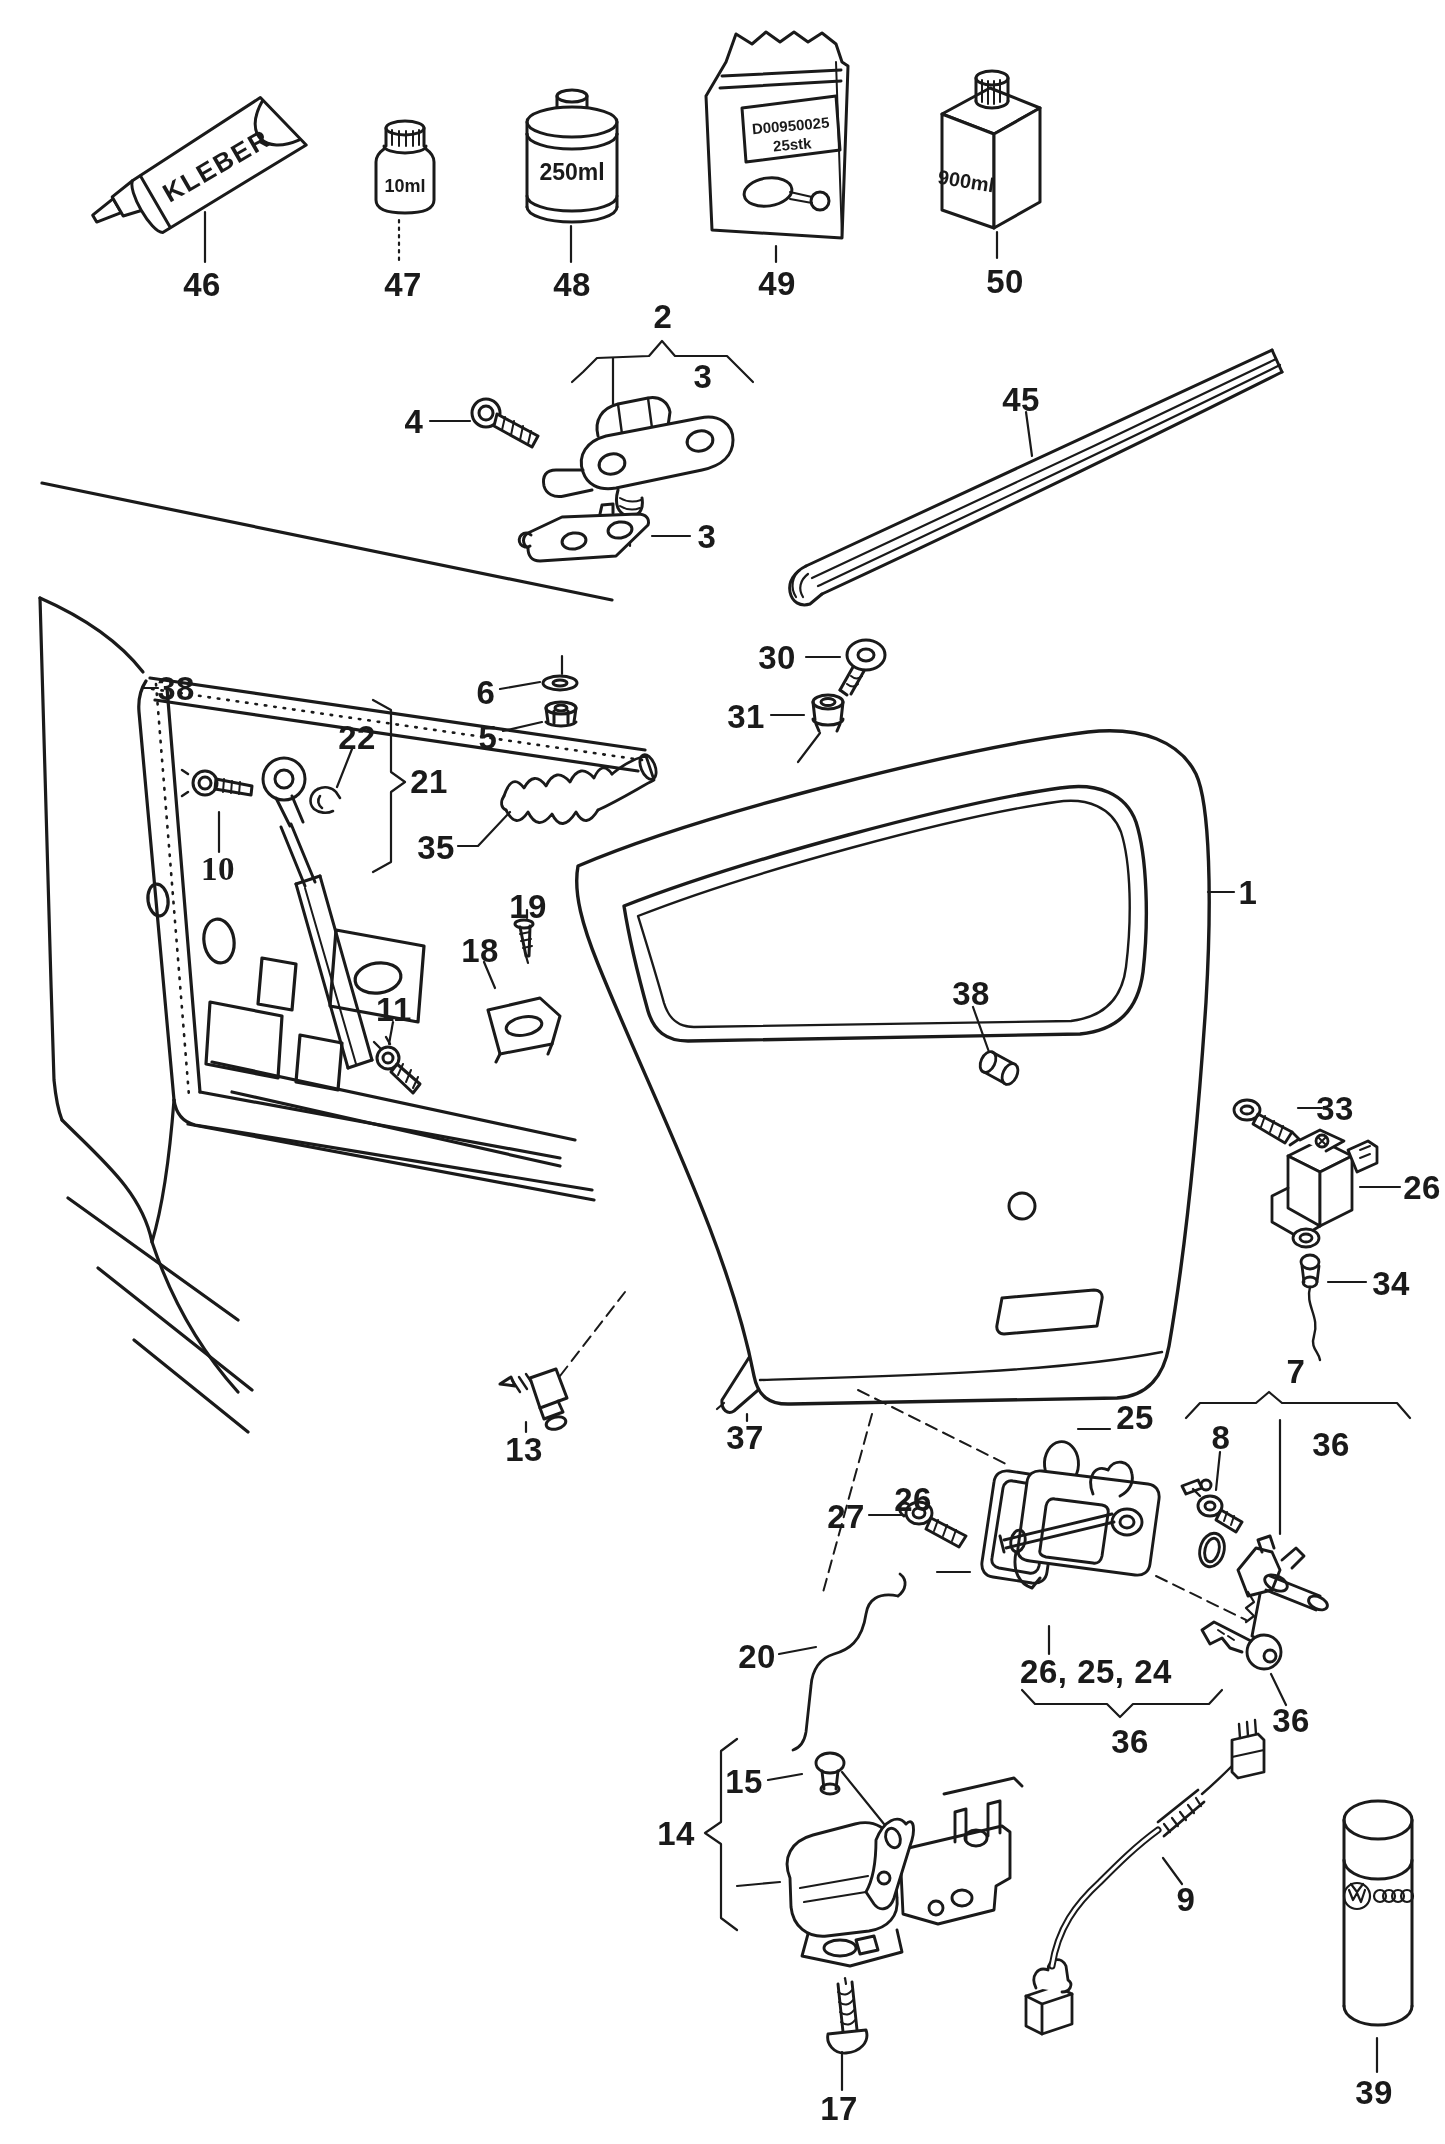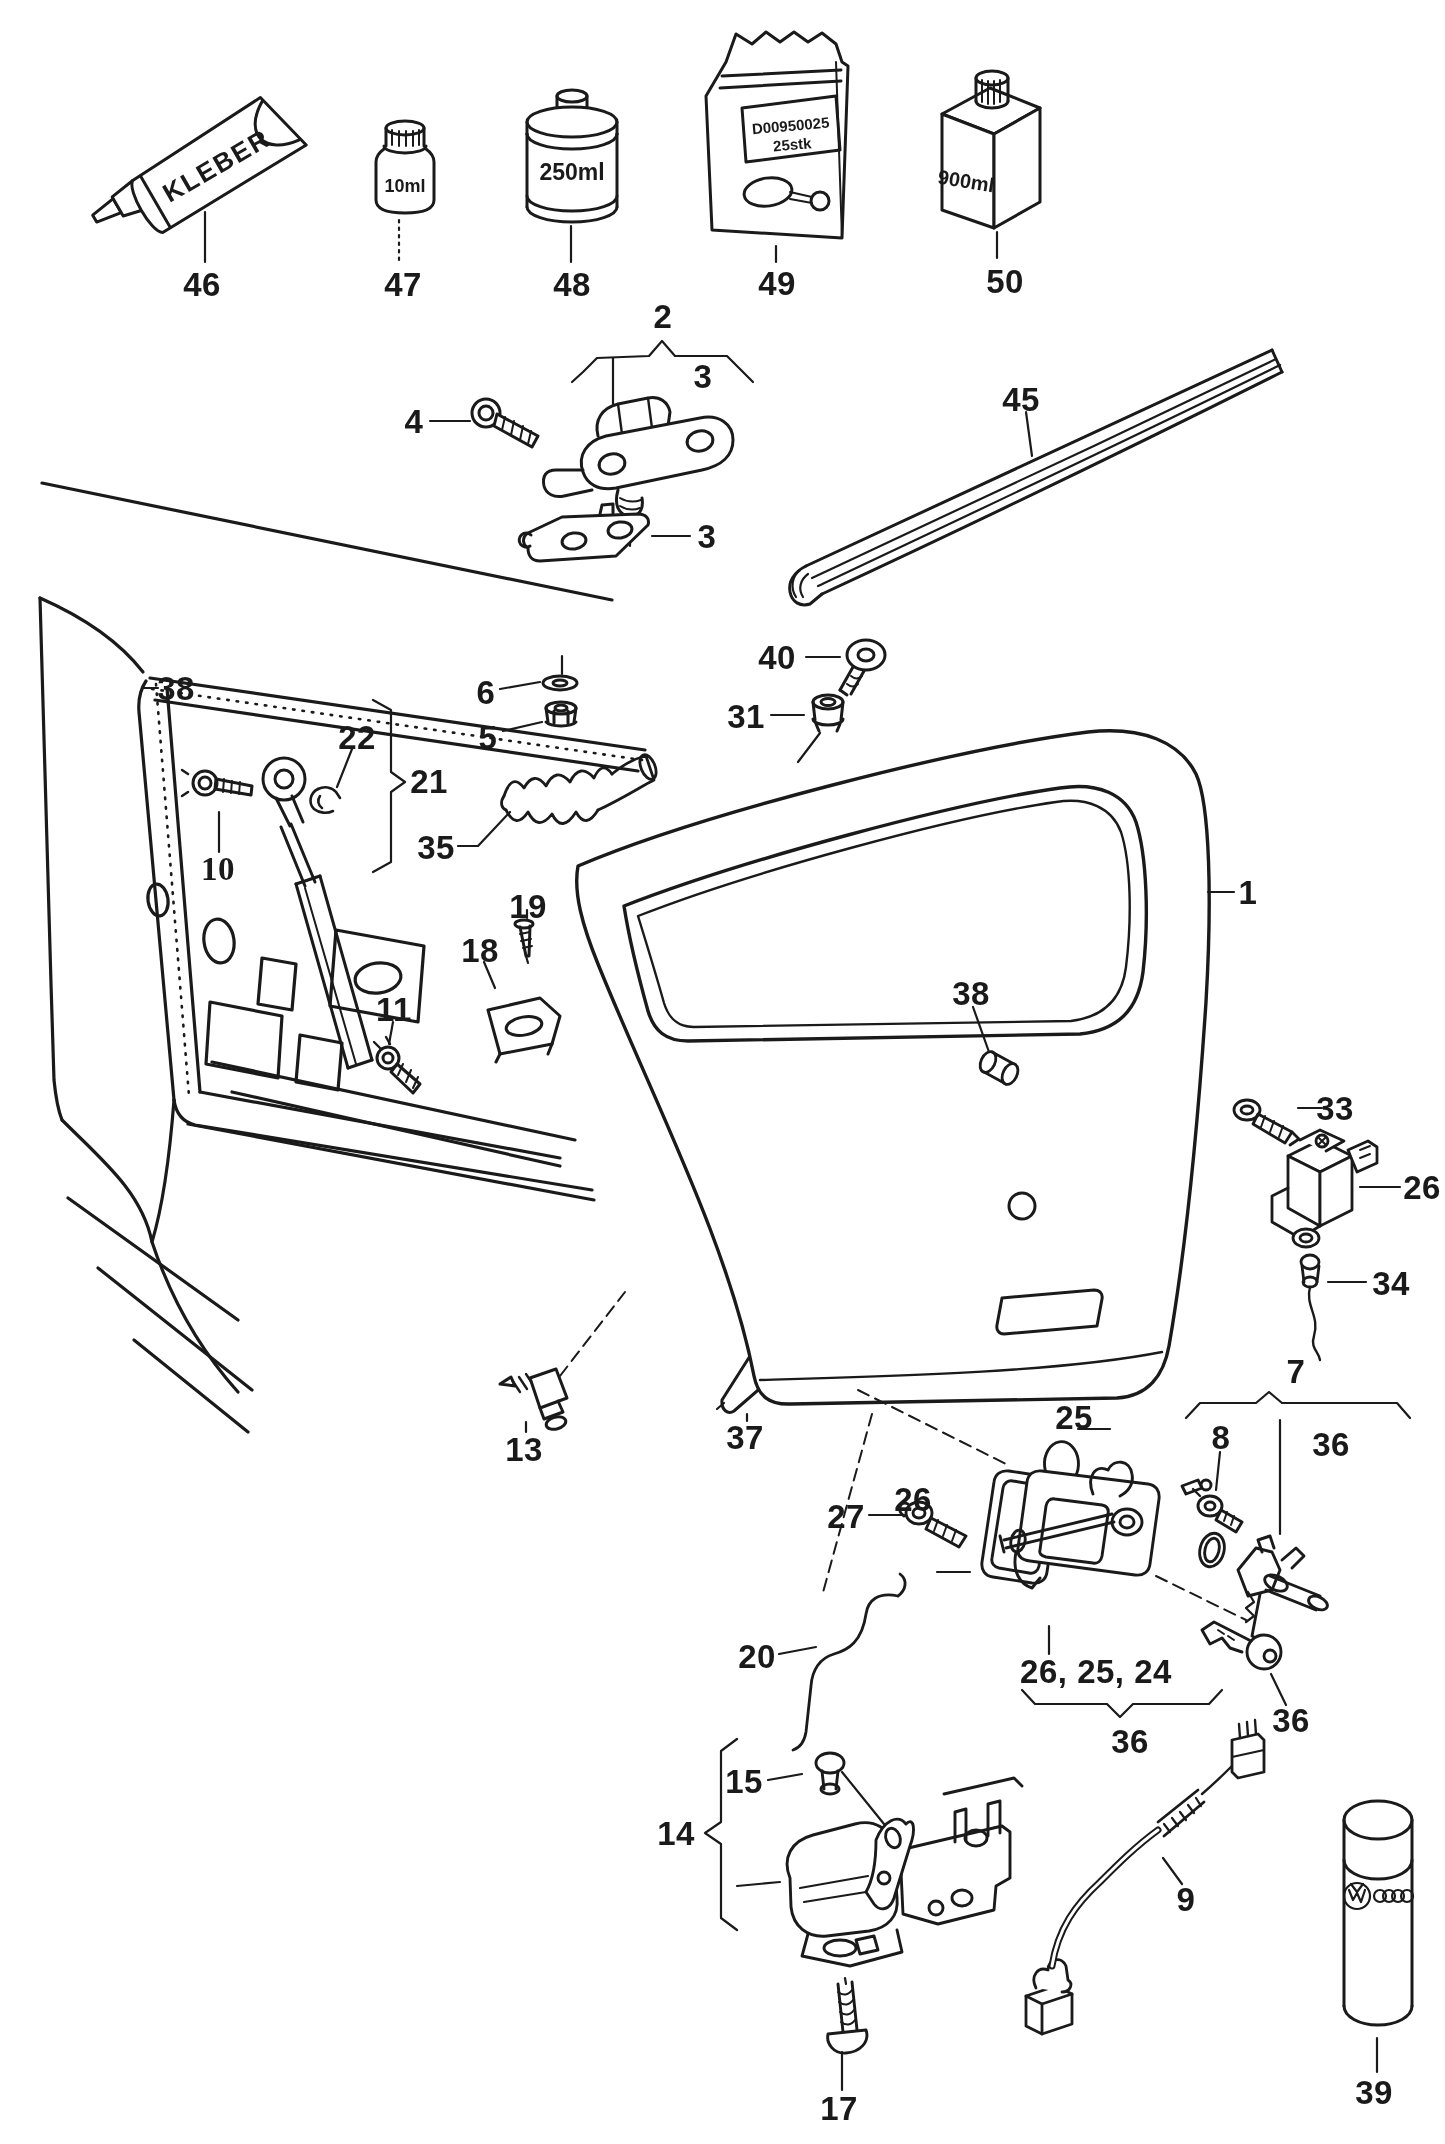--- a/index.html
+++ b/index.html
@@ -459,40 +459,40 @@
       <div class="callout" style="left: 202px; top: 284px;">46</div>
       <div class="callout" style="left: 403px; top: 284px;">47</div>
       <div class="callout" style="left: 572px; top: 284px;">48</div>
       <div class="callout" style="left: 777px; top: 283px;">49</div>
       <div class="callout" style="left: 1005px; top: 281px; text-align: center;">50</div>
       <div class="callout" style="left: 663px; top: 316px;">2</div>
       <div class="callout" style="left: 703px; top: 376px;">3</div>
       <div class="callout" style="left: 414px; top: 421px;">4</div>
       <div class="callout" style="left: 707px; top: 536px;">3</div>
       <div class="callout" style="left: 1021px; top: 399px;">45</div>
-      <div class="callout" style="left: 777px; top: 657px;">40</div>
+      <div class="callout" style="left: 777px; top: 657px;">30</div>
       <div class="callout" style="left: 746px; top: 716px;">31</div>
       <div class="callout" style="left: 486px; top: 692px;">6</div>
       <div class="callout" style="left: 488px; top: 737px;">5</div>
       <div class="callout" style="left: 357px; top: 737px;">22</div>
       <div class="callout" style="left: 429px; top: 781px;">21</div>
       <div class="callout" style="left: 218px; top: 869px; font-family: Liberation Serif, serif;">10</div>
       <div class="callout" style="left: 436px; top: 847px;">35</div>
       <div class="callout" style="left: 176px; top: 688px;">38</div>
       <div class="callout" style="left: 528px; top: 898px; margin-top: 8px;">19</div>
       <div class="callout" style="left: 480px; top: 950px;">18</div>
       <div class="callout" style="left: 394px; top: 1009px;">11</div>
       <div class="callout" style="left: 1248px; top: 892px;">1</div>
       <div class="callout" style="left: 971px; top: 993px;">38</div>
       <div class="callout" style="left: 1335px; top: 1108px;">33</div>
       <div class="callout" style="left: 1422px; top: 1187px;">26</div>
       <div class="callout" style="left: 1391px; top: 1283px;">34</div>
       <div class="callout" style="left: 524px; top: 1449px;">13</div>
       <div class="callout" style="left: 745px; top: 1437px;">37</div>
-      <div class="callout" style="left: 1074px; top: 1417px;">25</div>
+      <div class="callout" style="left: 1135px; top: 1417px;">25</div>
       <div class="callout" style="left: 1296px; top: 1371px;">7</div>
       <div class="callout" style="left: 1221px; top: 1437px;">8</div>
       <div class="callout" style="left: 1331px; top: 1444px;">36</div>
       <div class="callout" style="left: 846px; top: 1516px;">27</div>
       <div class="callout" style="left: 913px; top: 1499px;">26</div>
       <div class="callout" style="left: 757px; top: 1656px;">20</div>
       <div class="callout" style="left: 1071px; top: 1671px; margin-left: 25px;">26, 25, 24</div>
       <div class="callout" style="left: 1130px; top: 1741px;">36</div>
       <div class="callout" style="left: 1291px; top: 1720px;">36</div>
       <div class="callout" style="left: 676px; top: 1833px;">14</div>

